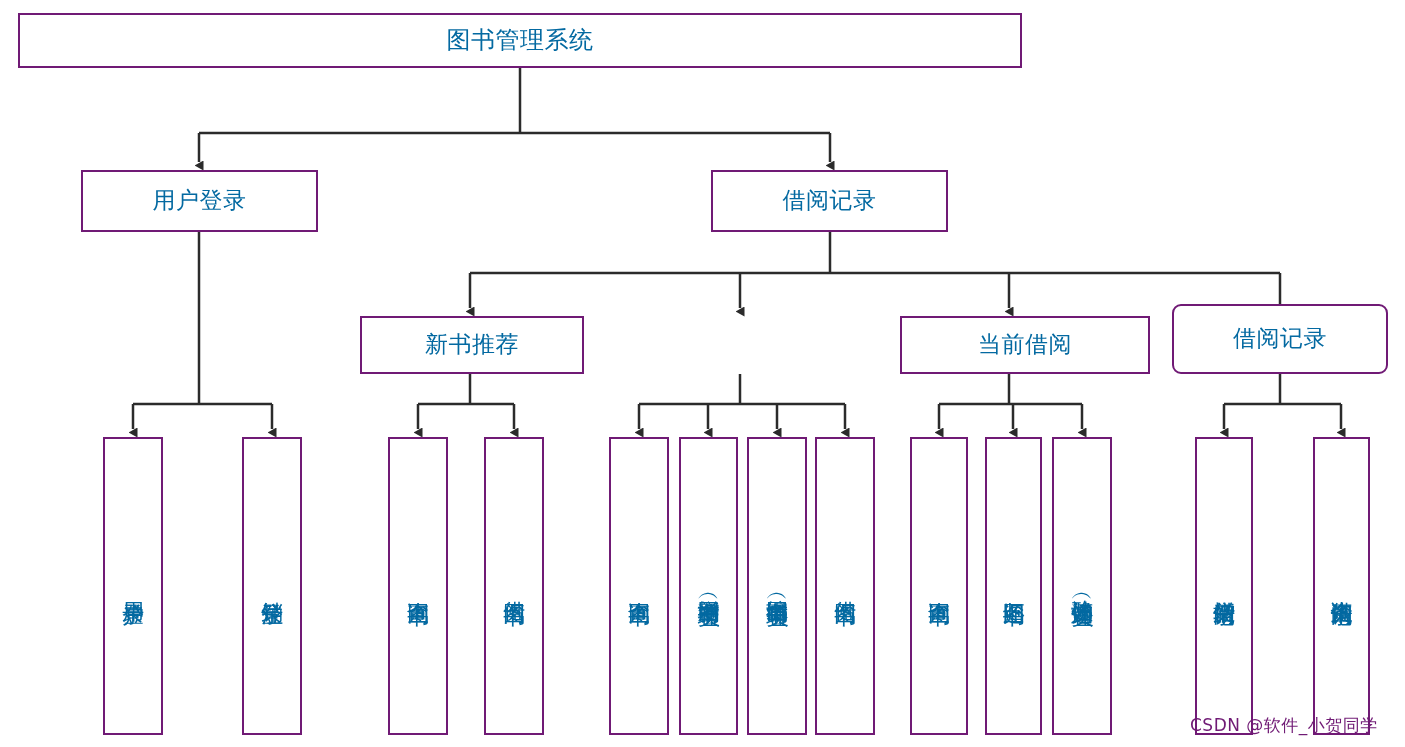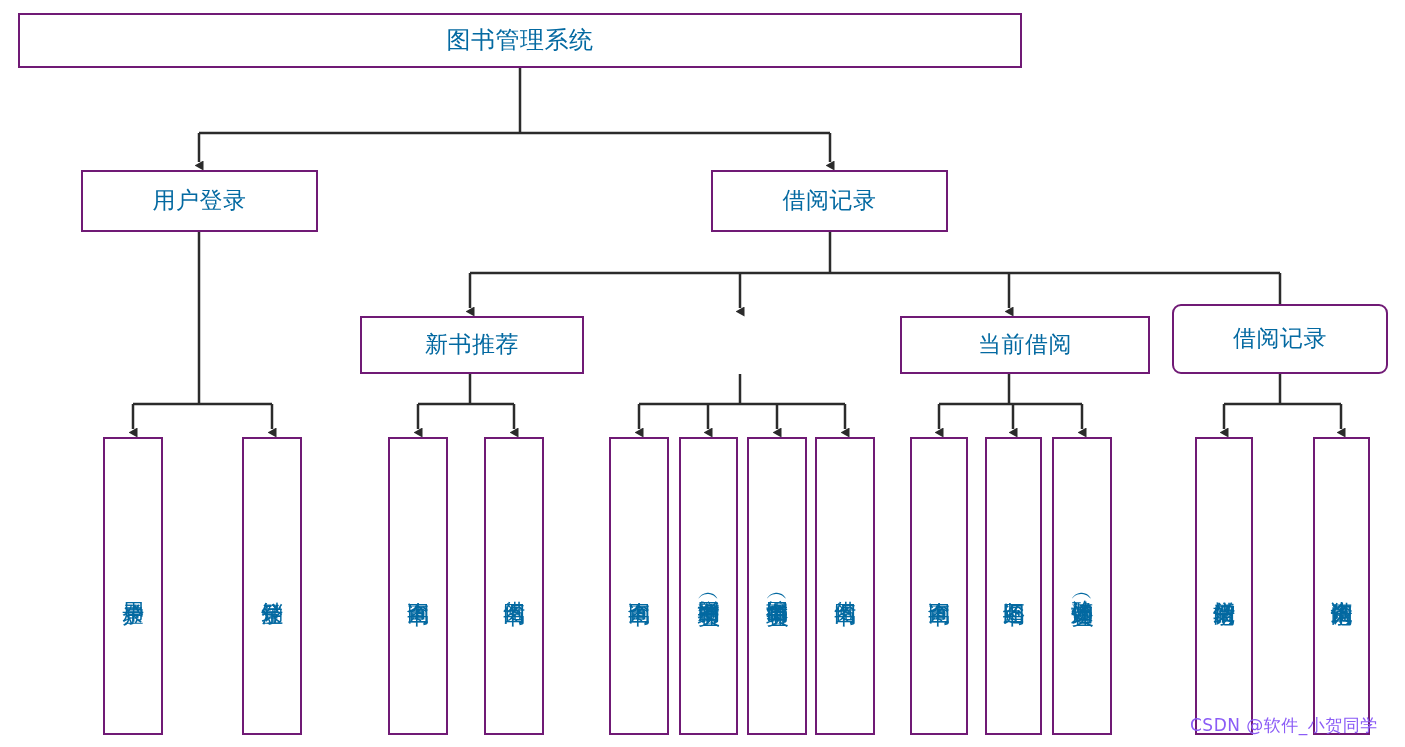--- a/index.html
+++ b/index.html
@@ -59,21 +59,21 @@
     writing-mode: vertical-rl;
     text-orientation: upright;
     display: block;
     text-align: center;
   }
   .watermark {
     position: absolute;
     left: 1190px;
     top: 714px;
     font-size: 17px;
-    color: #8b5cf6;
+    color: #701a75;
     white-space: nowrap;
     letter-spacing: 0.5px;
     font-family: "DejaVu Sans", "Liberation Sans", sans-serif;
   }
 </style>
 </head>
 <body>
 
 <div id="diagram-root">
 

